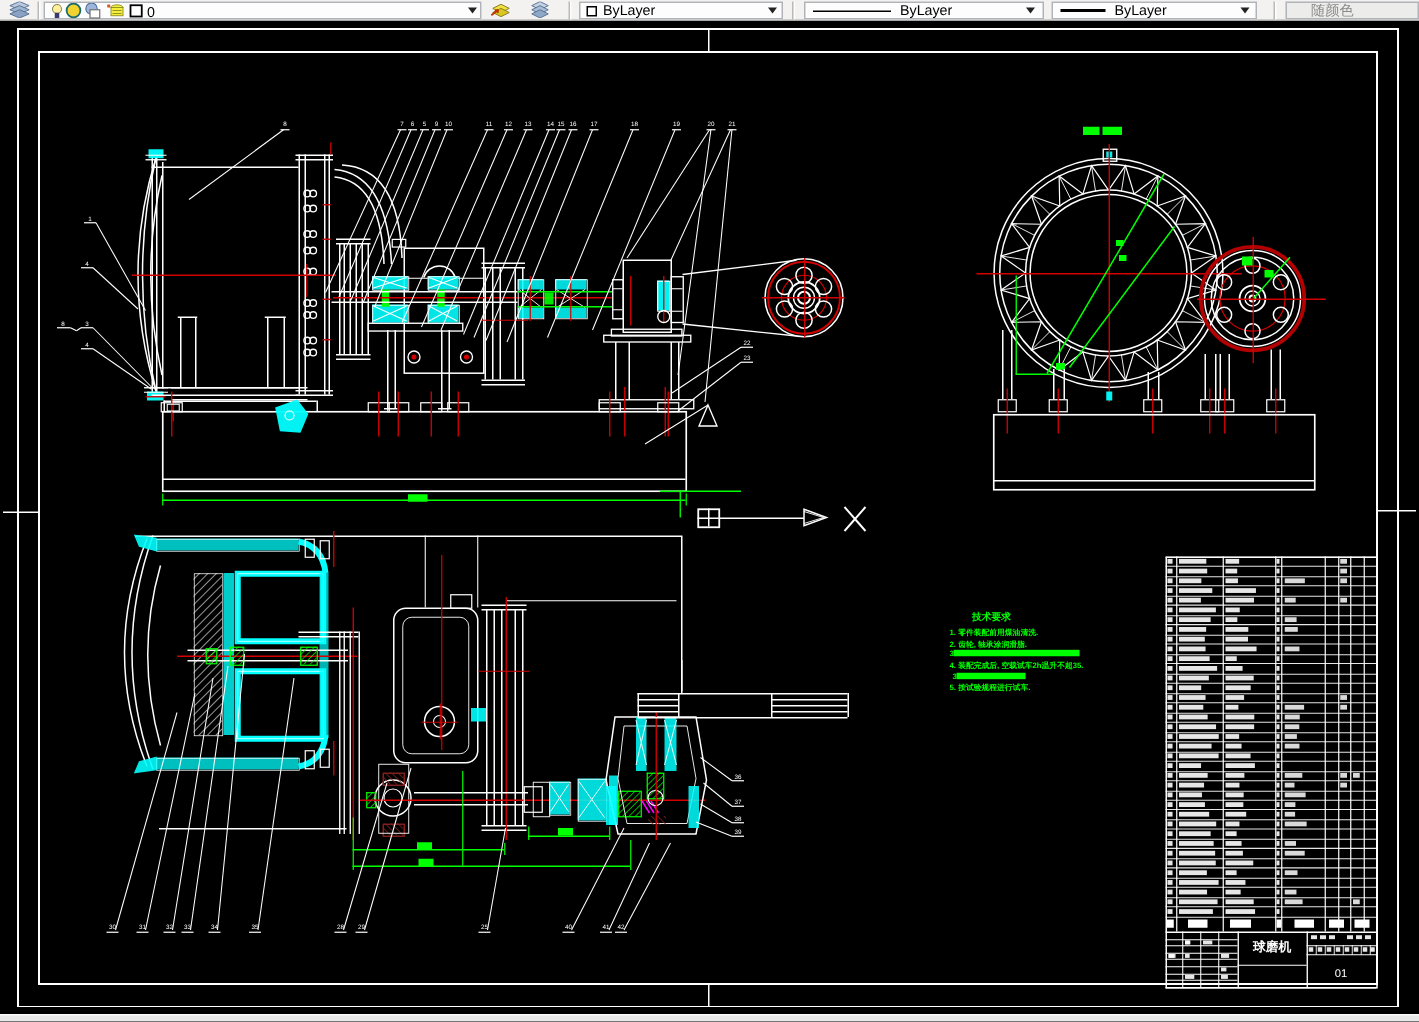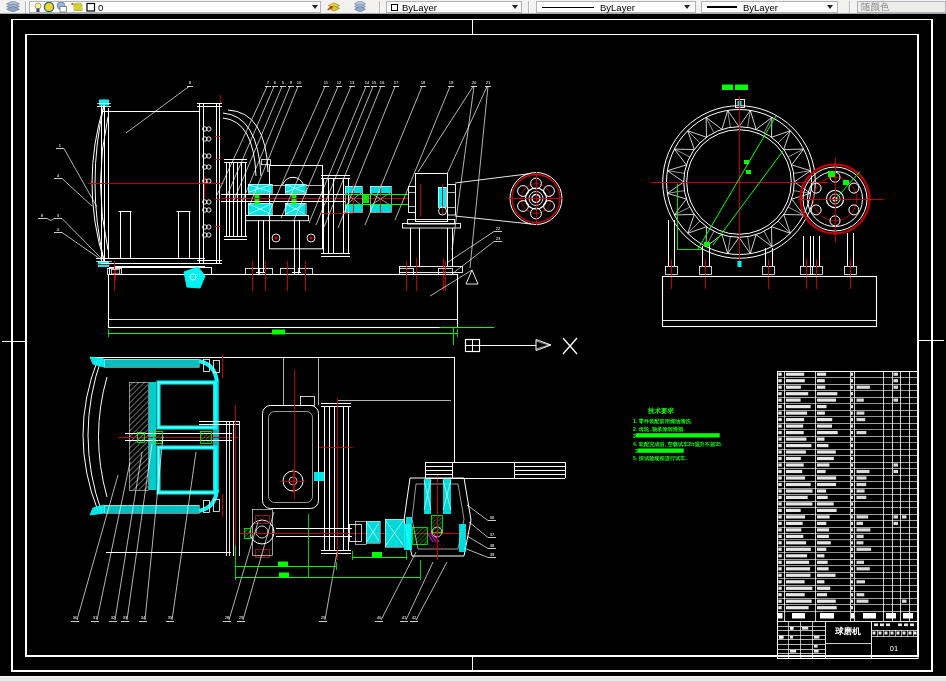--- a/index.html
+++ b/index.html
@@ -56,21 +56,21 @@
   <span style="margin-left:6px">ByLayer</span>
  </div>
  <div class="arw" style="left:684px"></div>
  <div class="fld" style="left:701px;width:137px">
   <span style="display:inline-block;width:30px;height:2px;background:#000;margin-left:5px"></span>
   <span style="margin-left:6px">ByLayer</span>
  </div>
  <div class="arw" style="left:827px"></div>
  <div class="sep" style="left:849px"></div>
  <div class="fld" style="left:857px;width:89px;background:#ececea;color:#8a8a8a">
-  <span style="margin-left:3px">随颜色</span>
+  <span style="margin-left:16px">随颜色</span>
  </div>
 </div>
 <svg width="946" height="681" viewBox="0 0 946 681">
 <rect x="0.0" y="14.0" width="946.0" height="662.0" fill="#000" opacity="1"></rect>
 <rect x="12" y="19.5" width="920" height="651.5" stroke="#fff" stroke-width="1.2" fill="none" shape-rendering="crispEdges"></rect>
 <rect x="26" y="34.5" width="892" height="621.5" stroke="#fff" stroke-width="1.4" fill="none" shape-rendering="crispEdges"></rect>
 <line x1="2.00" y1="341.50" x2="26.00" y2="341.50" stroke="#fff" stroke-width="1" opacity="1"></line>
 <line x1="918.00" y1="340.50" x2="944.00" y2="340.50" stroke="#fff" stroke-width="1" opacity="1"></line>
 <line x1="472.50" y1="19.50" x2="472.50" y2="34.50" stroke="#fff" stroke-width="1" opacity="1"></line>
 <line x1="472.50" y1="656.00" x2="472.50" y2="671.00" stroke="#fff" stroke-width="1" opacity="1"></line>

